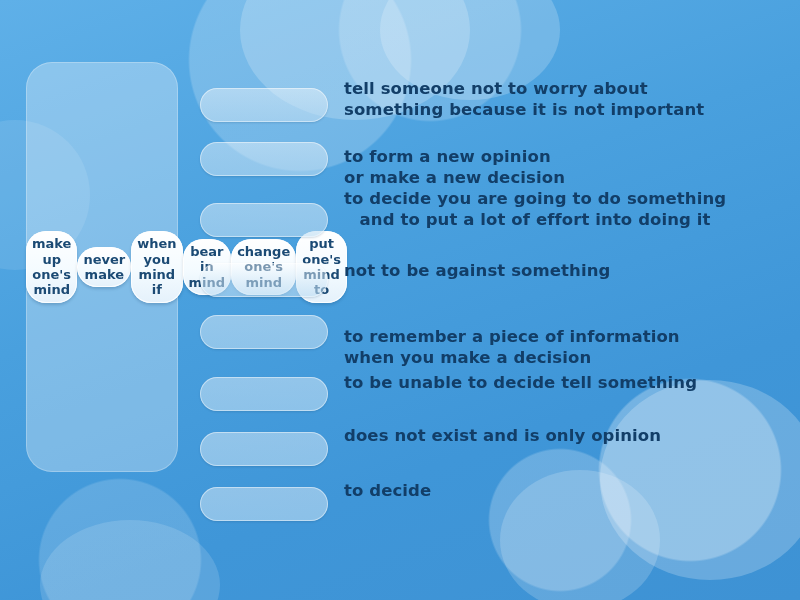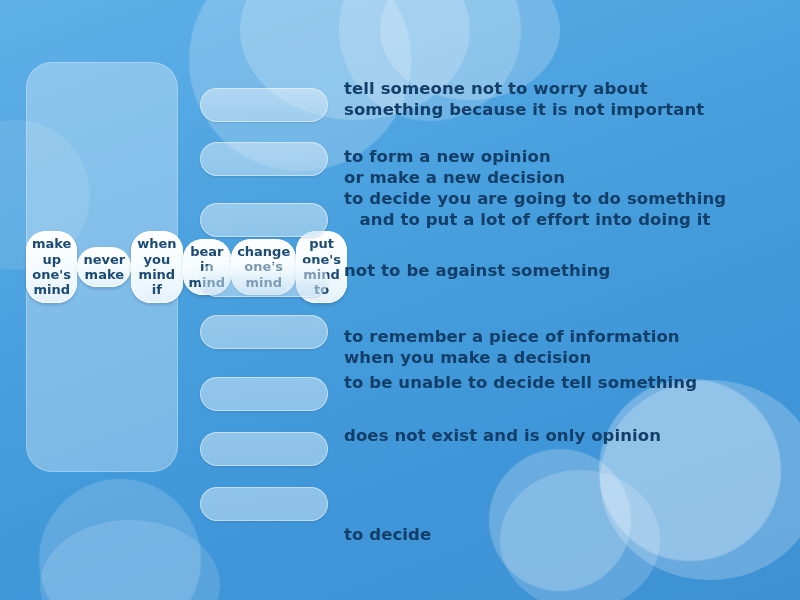--- a/index.html
+++ b/index.html
@@ -153,16 +153,16 @@
 something because it is not important</div>
     <div class="definition" style="top:76px;">to form a new opinion
 or make a new decision</div>
     <div class="definition" style="top:118px;text-align:center;">to decide you are going to do something
 and to put a lot of effort into doing it</div>
     <div class="definition" style="top:190px;">not to be against something</div>
     <div class="definition" style="top:228px;margin-top:28px;">to remember a piece of information
 when you make a decision</div>
     <div class="definition" style="top:302px;">to be unable to decide tell something</div>
     <div class="definition" style="top:355px;">does not exist and is only opinion</div>
-    <div class="definition" style="top:410px;margin-top:44px;">to decide</div>
+    <div class="definition" style="top:410px;">to decide</div>
   </div>
 
 </div>
 
 </body></html>

